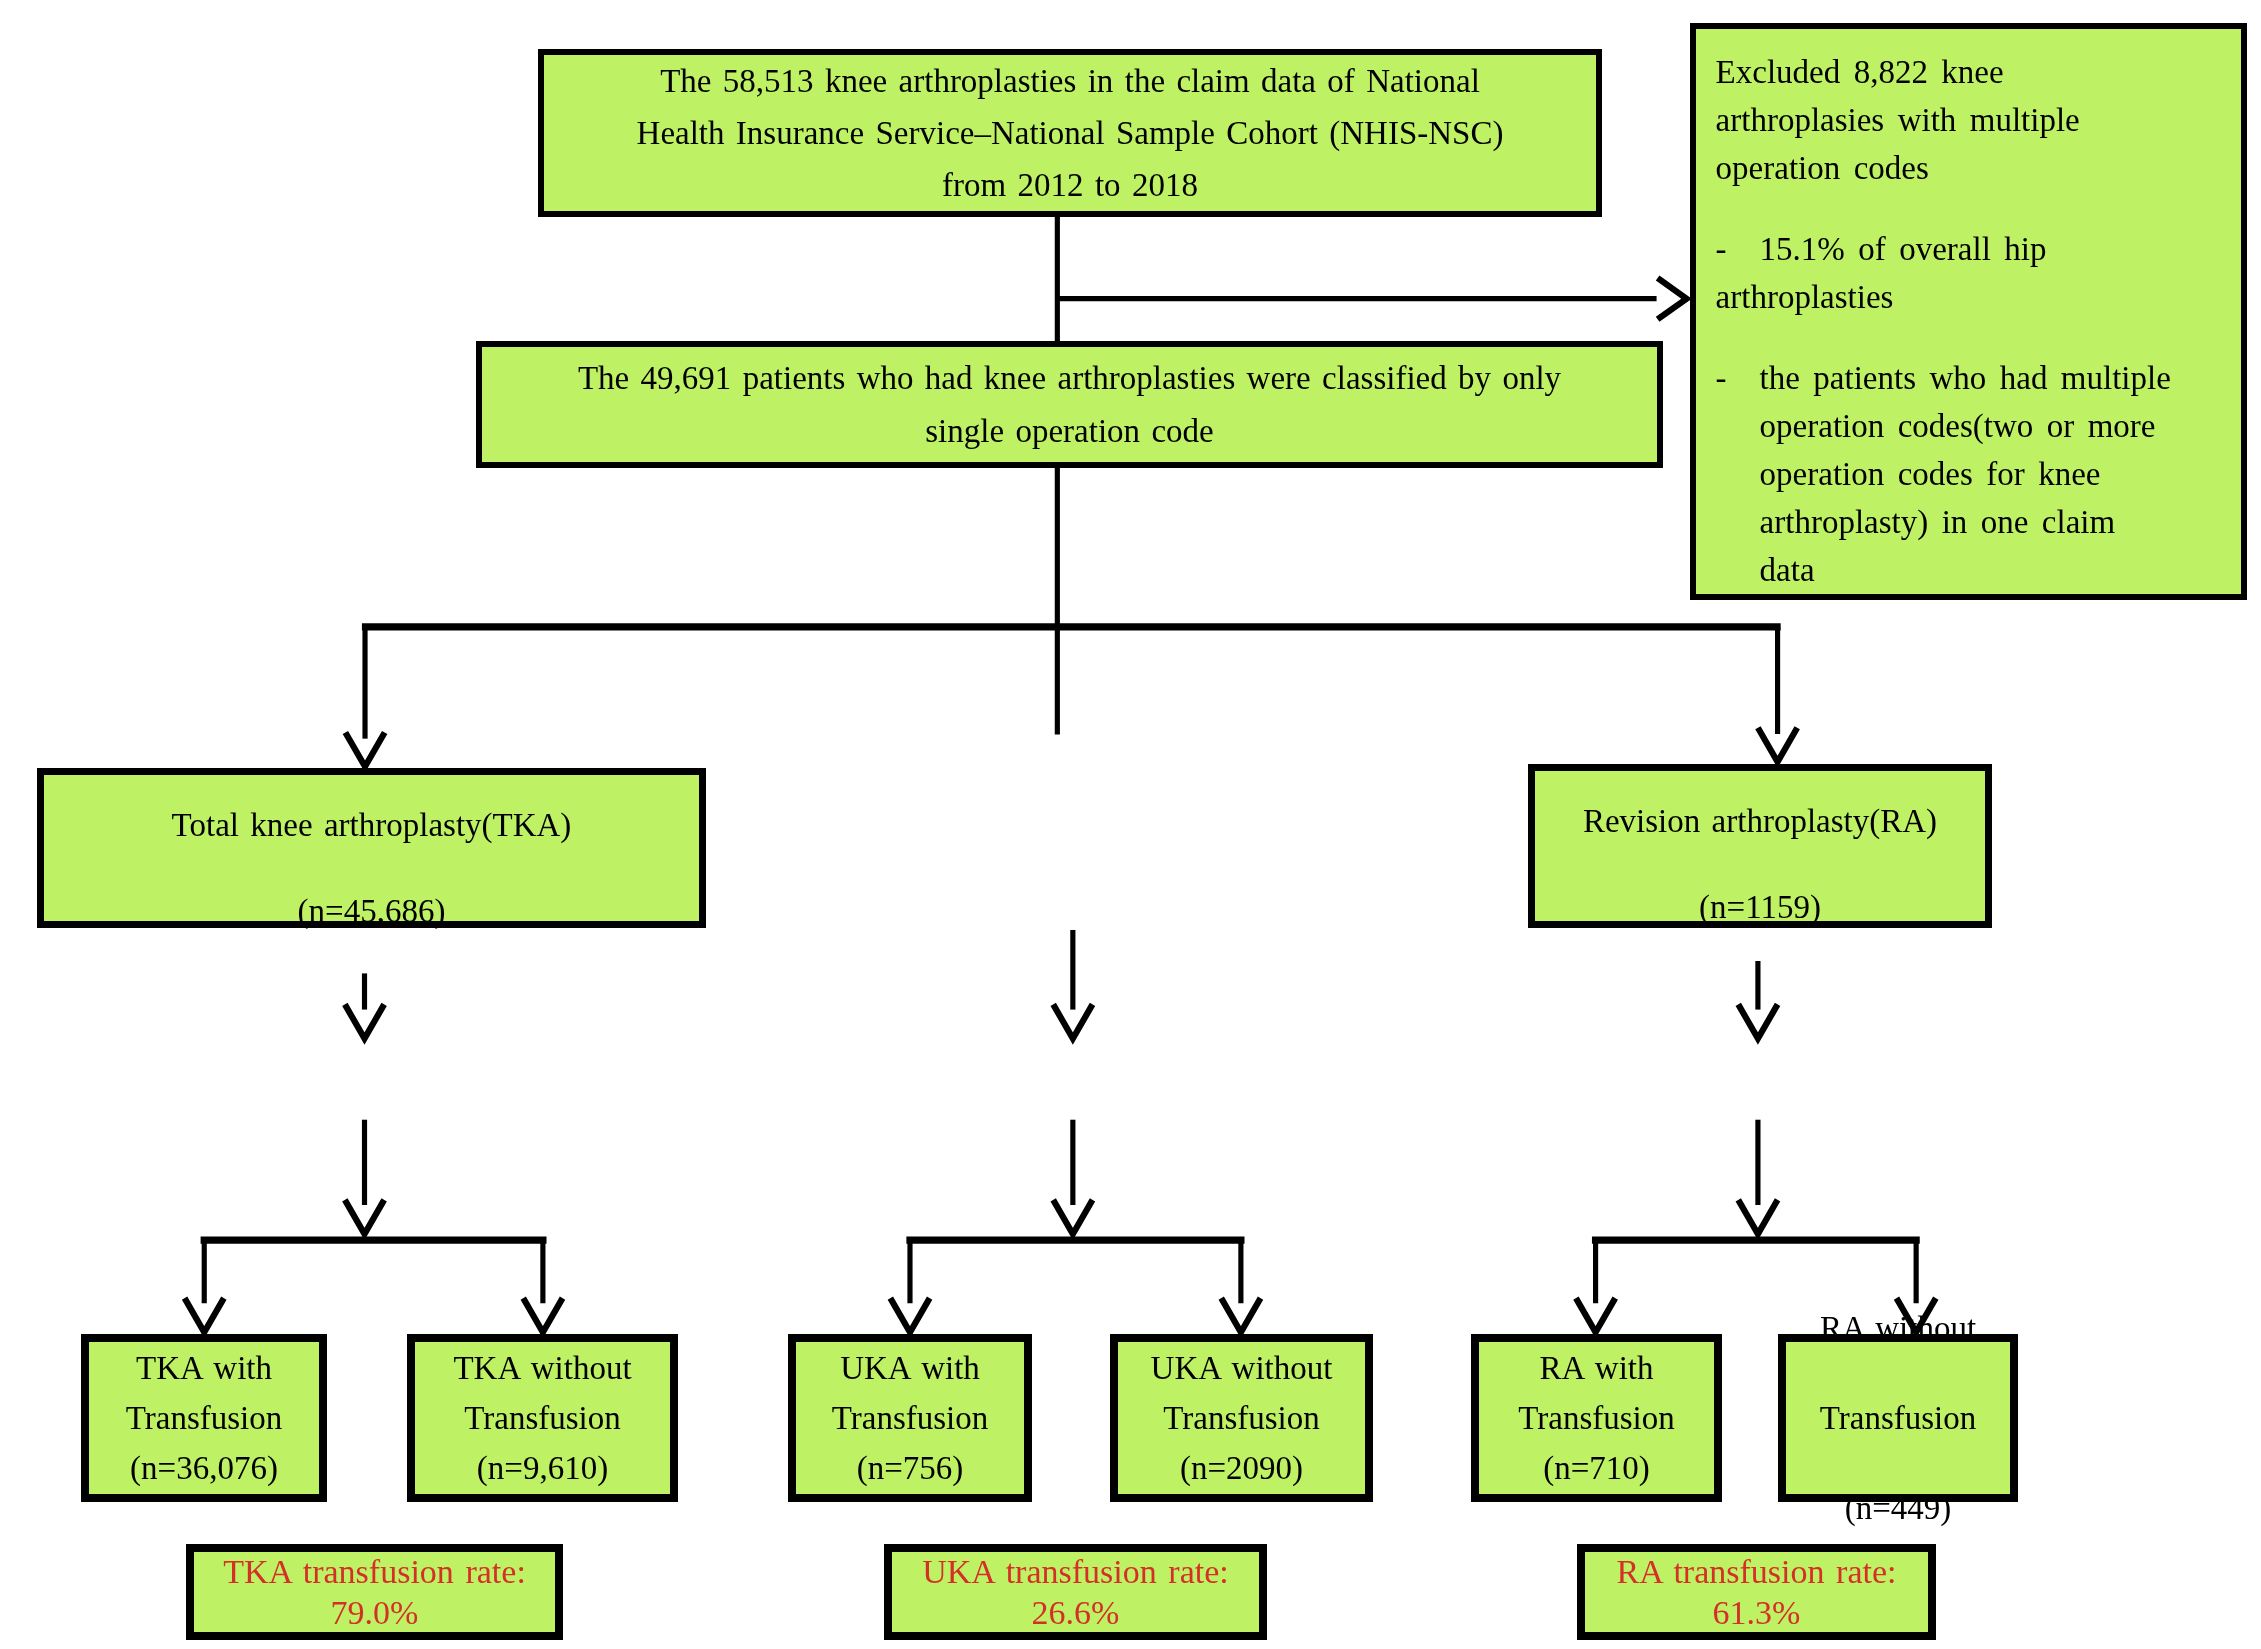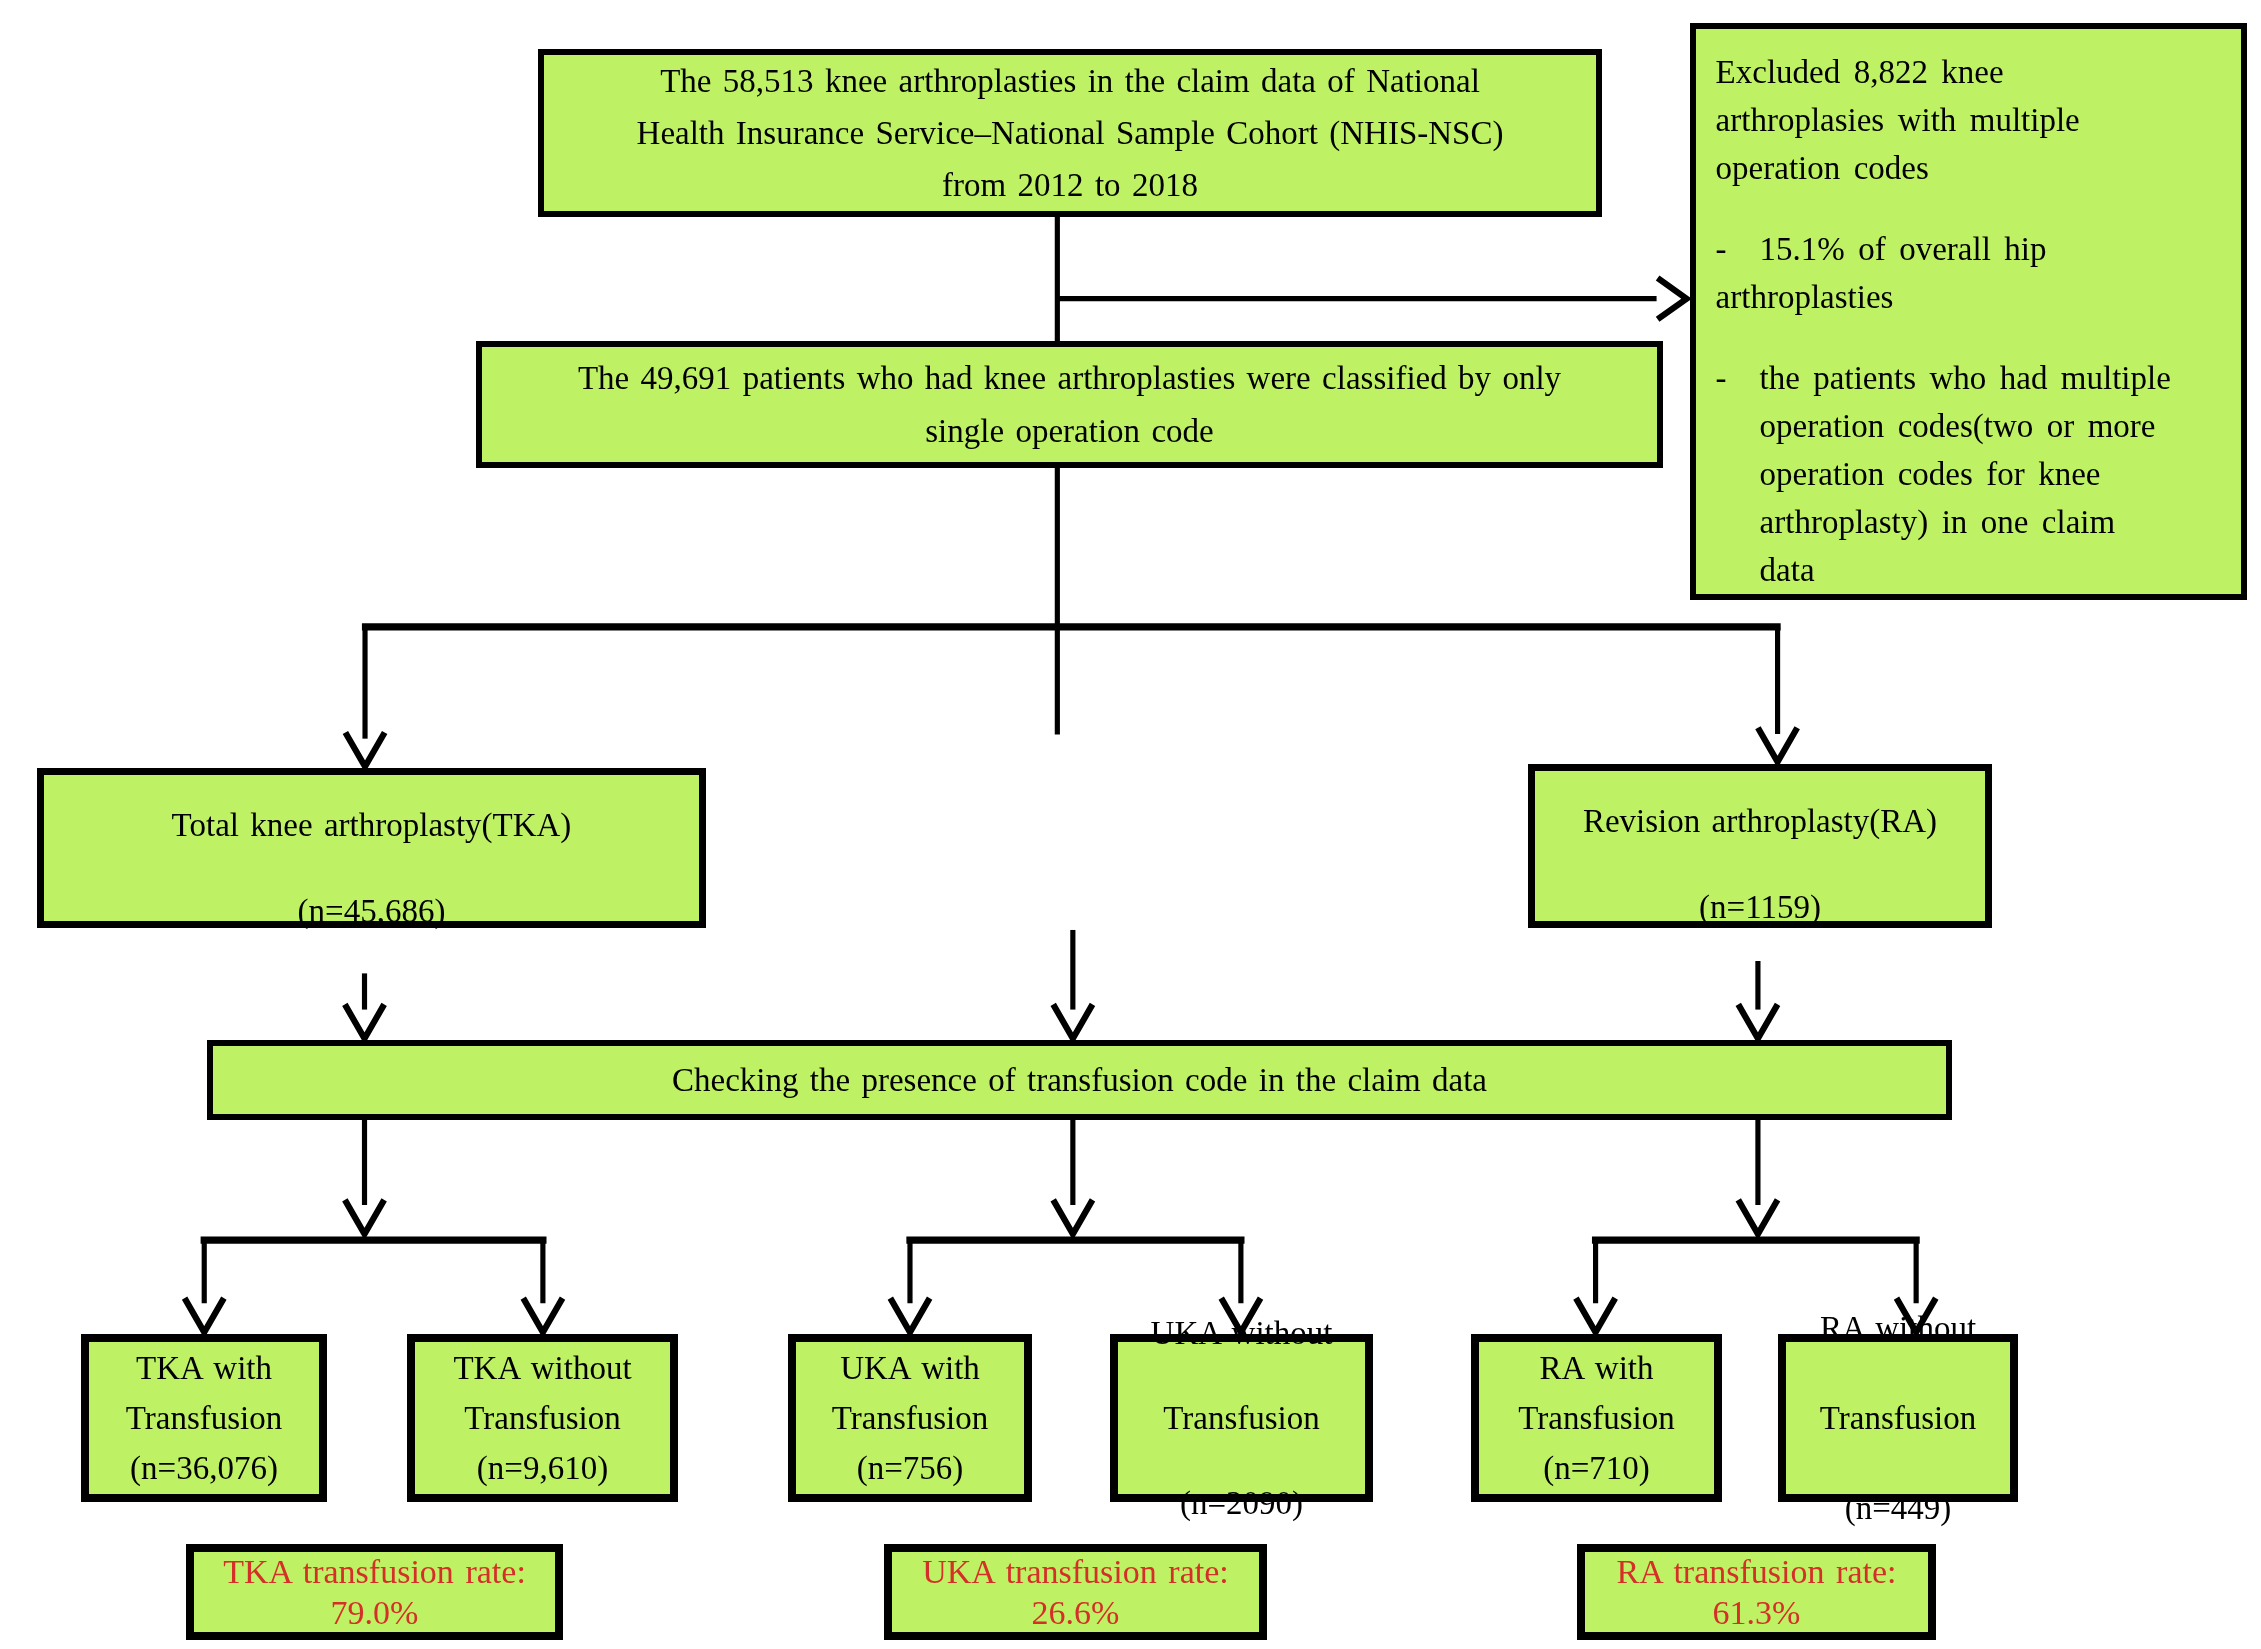--- a/index.html
+++ b/index.html
@@ -127,40 +127,37 @@
 
   <div class="box b14 topalign" style="left:37px; top:768px; width:669px; height:160px;">
     <div class="ln">Total knee arthroplasty(TKA)</div>
     <div class="ln">(n=45,686)</div>
   </div>
   <div class="box b14 topalign" style="left:1528px; top:764px; width:464px; height:164px;">
     <div class="ln">Revision arthroplasty(RA)</div>
     <div class="ln">(n=1159)</div>
   </div>
 
-  <div class="box" style="left:207px; top:1040px; width:1745px; height:80px;">
-    <div class="ln">Checking the presence of transfusion code in the claim data</div>
-  </div>
 
   <div class="box b16 lh97" style="left:81px; top:1334px; width:246px; height:168px;">
     <div class="ln">TKA with</div>
     <div class="ln">Transfusion</div>
     <div class="ln">(n=36,076)</div>
   </div>
   <div class="box b16 lh97" style="left:407px; top:1334px; width:271px; height:168px;">
     <div class="ln">TKA without</div>
     <div class="ln">Transfusion</div>
     <div class="ln">(n=9,610)</div>
   </div>
   <div class="box b16 lh97" style="left:788px; top:1334px; width:244px; height:168px;">
     <div class="ln">UKA with</div>
     <div class="ln">Transfusion</div>
     <div class="ln">(n=756)</div>
   </div>
-  <div class="box b16 lh97" style="left:1110px; top:1334px; width:263px; height:168px;gap:35px;">
+  <div class="box b16 lh97" style="left:1110px; top:1334px; width:263px; height:168px;">
     <div class="ln">UKA without</div>
     <div class="ln">Transfusion</div>
     <div class="ln">(n=2090)</div>
   </div>
   <div class="box b16 lh97" style="left:1471px; top:1334px; width:251px; height:168px;">
     <div class="ln">RA with</div>
     <div class="ln">Transfusion</div>
     <div class="ln">(n=710)</div>
   </div>
   <div class="box b16 lh97" style="left:1778px; top:1334px; width:240px; height:168px;gap:40px;">

